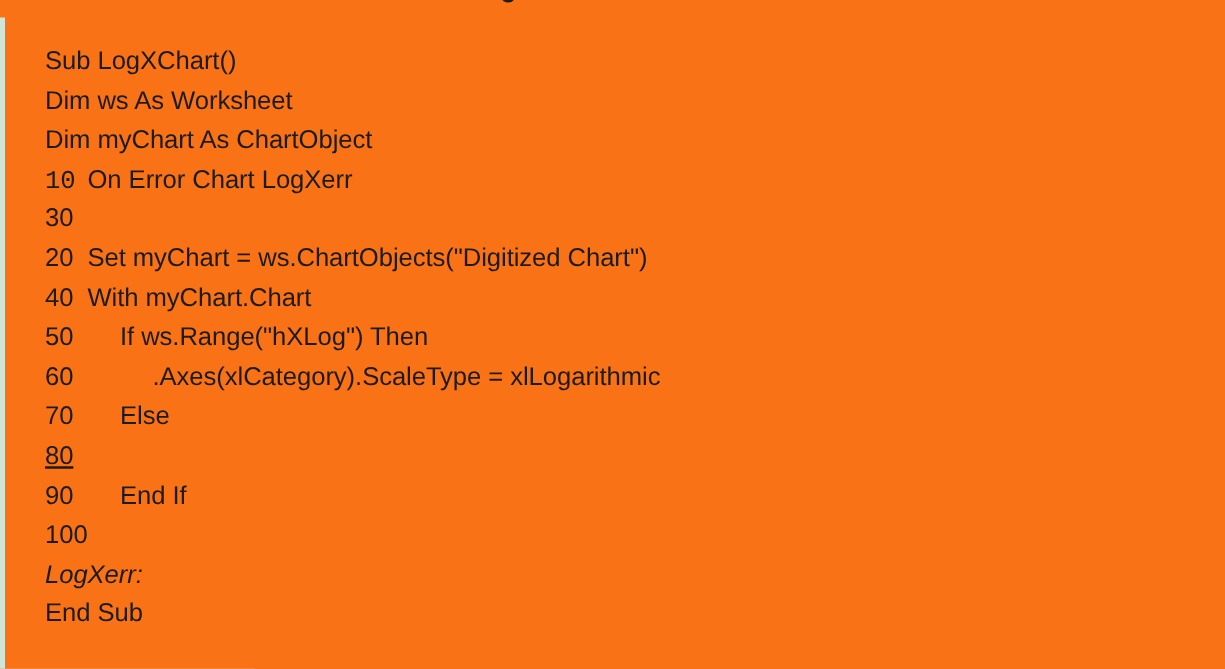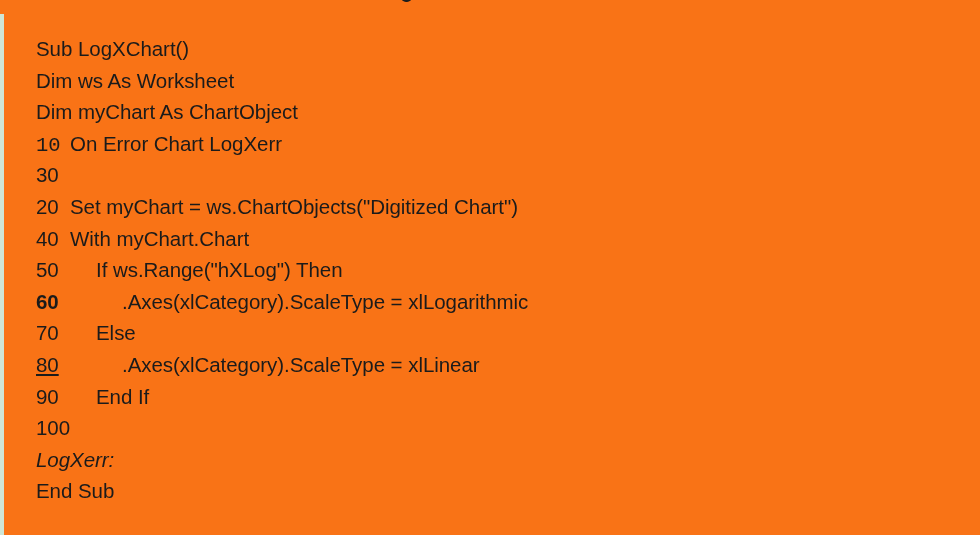--- a/index.html
+++ b/index.html
@@ -87,22 +87,22 @@
 
   <div id="code-block">
       <div class="code-line"><span class="line-number" style="display: inline-block; width: 0px;"></span><span class="line-code" style="padding-left: 0px;">Sub LogXChart()</span></div>
       <div class="code-line"><span class="line-number" style="display: inline-block; width: 0px;"></span><span class="line-code" style="padding-left: 0px;">Dim ws As Worksheet</span></div>
       <div class="code-line"><span class="line-number" style="display: inline-block; width: 0px;"></span><span class="line-code" style="padding-left: 0px;">Dim myChart As ChartObject</span></div>
       <div class="code-line"><span class="line-number" style="display: inline-block; width: 34px; font-family: Liberation Mono, monospace;">10</span><span class="line-code" style="padding-left: 0px;">On Error Chart LogXerr</span></div>
       <div class="code-line"><span class="line-number" style="display: inline-block; width: 34px;">30</span></div>
       <div class="code-line"><span class="line-number" style="display: inline-block; width: 34px;">20</span><span class="line-code" style="padding-left: 0px;">Set myChart = ws.ChartObjects("Digitized Chart")</span></div>
       <div class="code-line"><span class="line-number" style="display: inline-block; width: 34px;">40</span><span class="line-code" style="padding-left: 0px;">With myChart.Chart</span></div>
       <div class="code-line"><span class="line-number" style="display: inline-block; width: 34px;">50</span><span class="line-code" style="padding-left: 26px;">If ws.Range("hXLog") Then</span></div>
-      <div class="code-line"><span class="line-number" style="display: inline-block; width: 34px; font-weight: bold;">60</span><span class="line-code" style="padding-left: 52px;">.Axes(xlCategory).ScaleType = xlLogarithmic</span></div>
+      <div class="code-line"><span class="line-number" style="display: inline-block; width: 34px;">60</span><span class="line-code" style="padding-left: 52px;">.Axes(xlCategory).ScaleType = xlLogarithmic</span></div>
       <div class="code-line"><span class="line-number" style="display: inline-block; width: 34px;">70</span><span class="line-code" style="padding-left: 26px;">Else</span></div>
-      <div class="code-line"><span class="line-number" style="display: inline-block; width: 34px; text-decoration: underline;">80</span><span class="line-code" style="padding-left: 52px;">.Axes(xlCategory).ScaleType = xlLinear</span></div>
+      <div class="code-line"><span class="line-number" style="display: inline-block; width: 34px; text-decoration: underline;">80</span></div>
       <div class="code-line"><span class="line-number" style="display: inline-block; width: 34px;">90</span><span class="line-code" style="padding-left: 26px;">End If</span></div>
       <div class="code-line"><span class="line-number" style="display: inline-block; width: 34px;">100</span></div>
       <div class="code-line"><span class="line-number" style="display: inline-block; width: 0px;"></span><span class="line-code" style="padding-left: 0px; font-style: italic;">LogXerr:</span></div>
       <div class="code-line"><span class="line-number" style="display: inline-block; width: 0px;"></span><span class="line-code" style="padding-left: 0px;">End Sub</span></div>
     </div>
 
 </div>
 
 </body></html>

